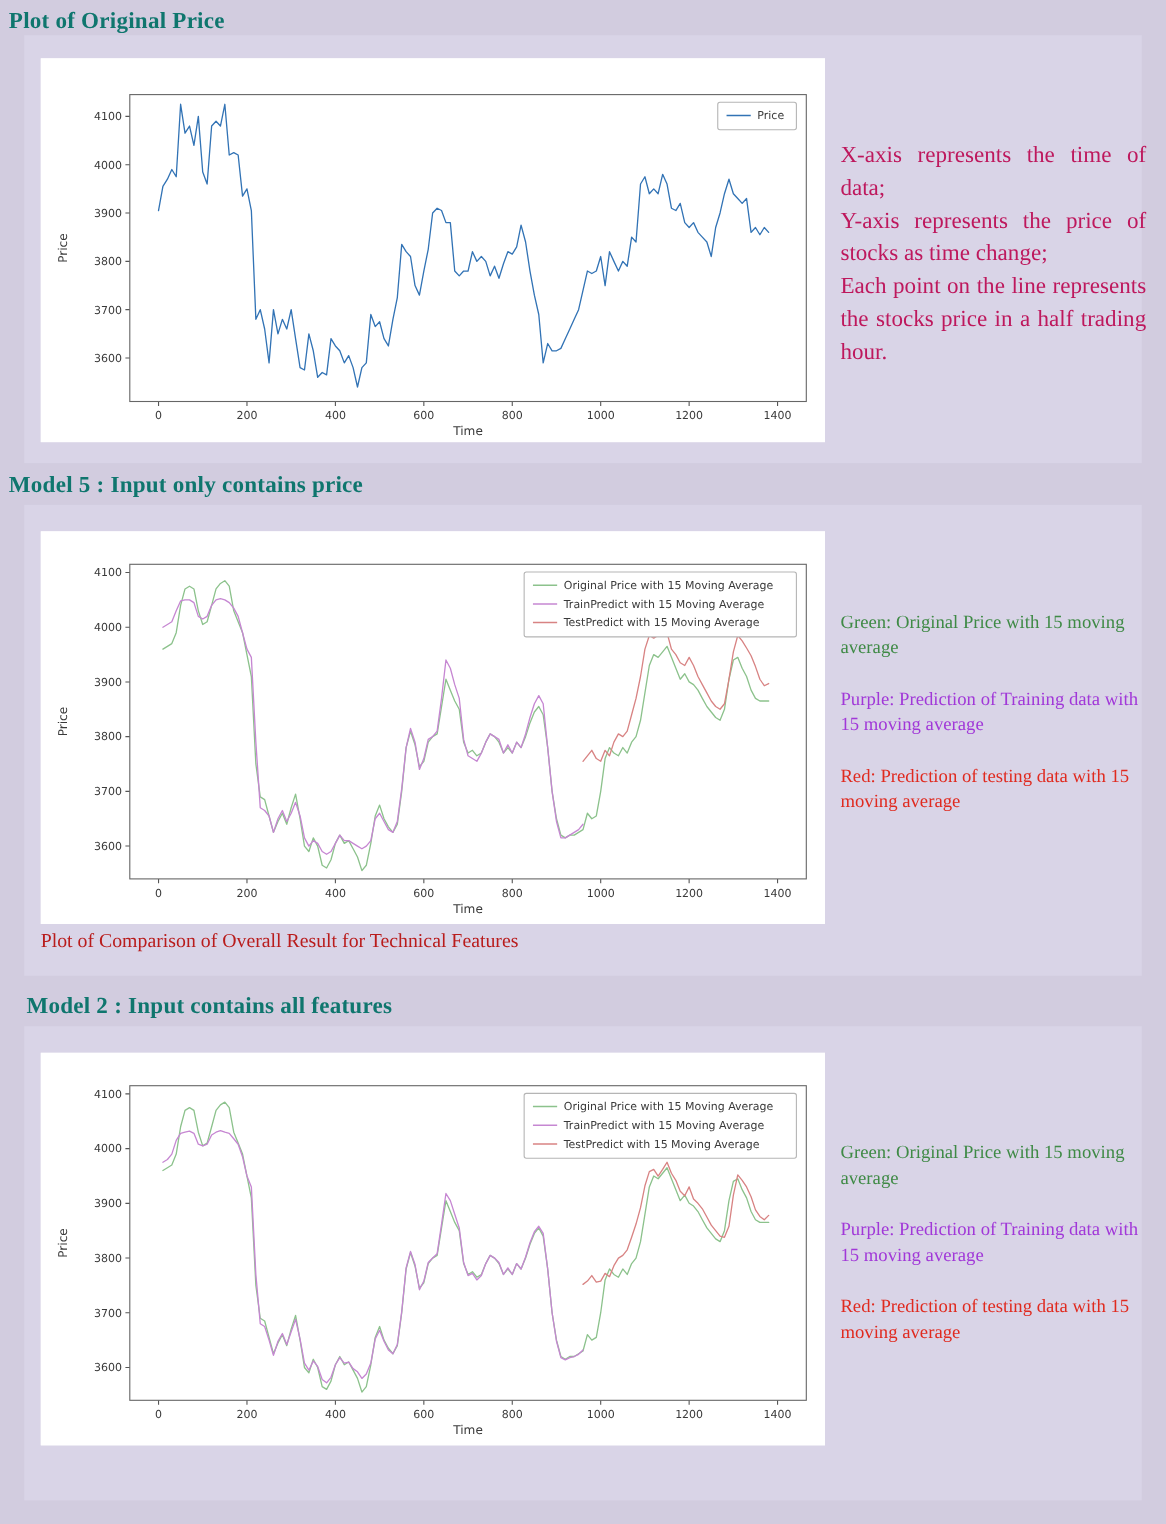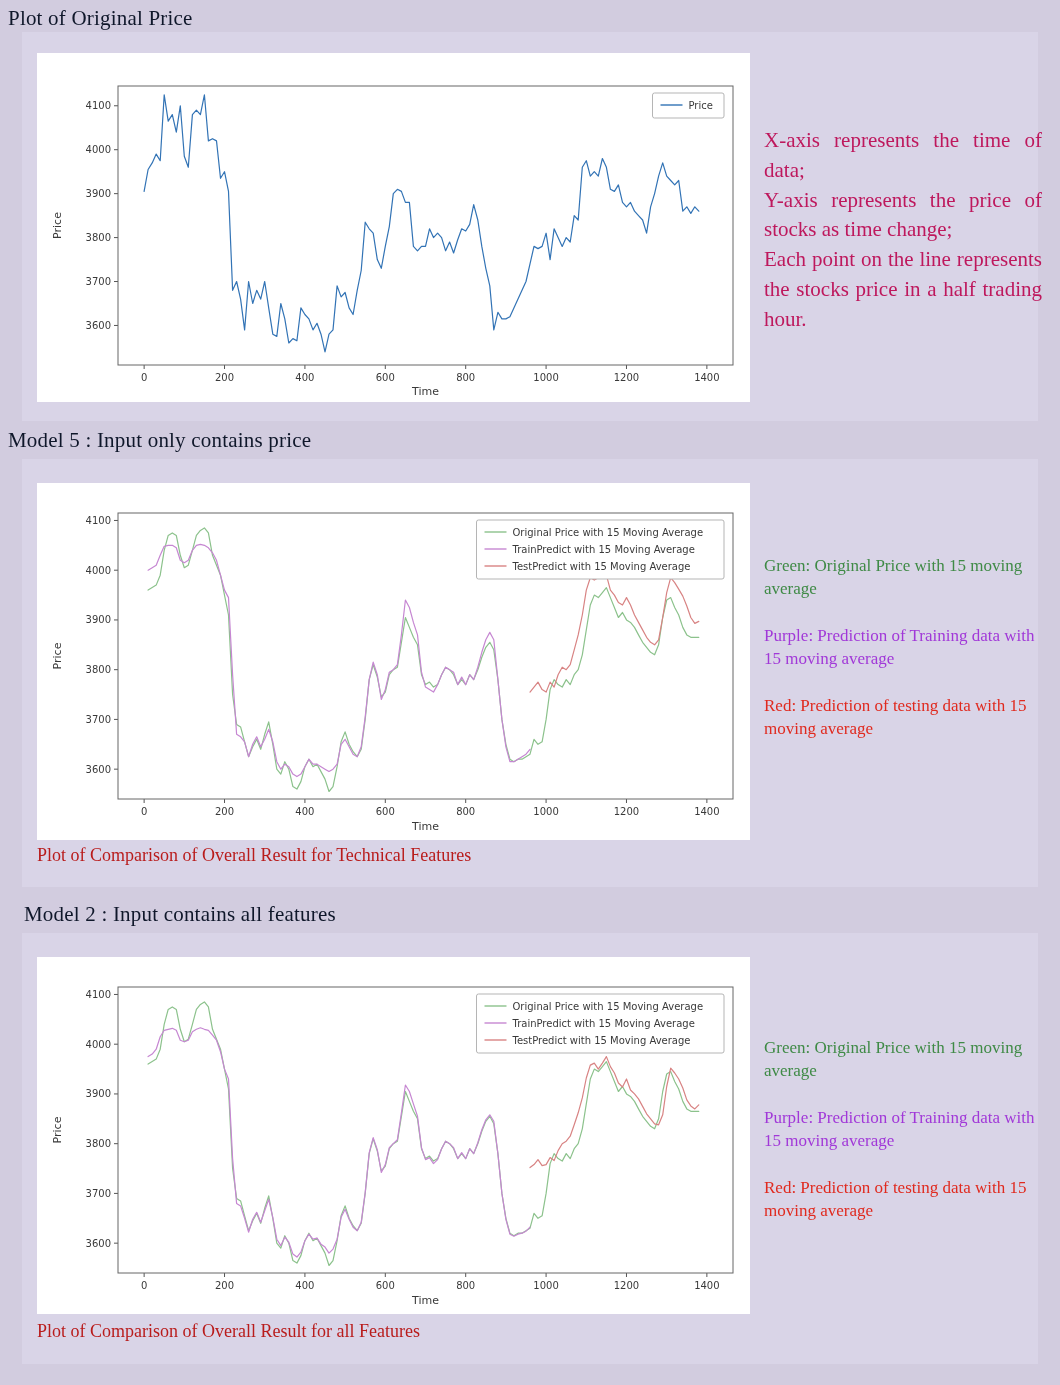--- a/index.html
+++ b/index.html
@@ -3,21 +3,21 @@
 <meta charset="utf-8">
 <style>
   html,body{margin:0;padding:0;}
   body{
     width:1060px;height:1385px;position:relative;
     background:var(--page-bg,#d2ccdf);
     font-family:"Liberation Serif",serif;
     color:#111;
   }
   .sec-heading{
-    position:absolute;margin:0;font-size:21px;font-weight:400;color:#0f172a;
+    position:absolute;margin:0;font-size:21px;font-weight:700;color:#0f766e;
     letter-spacing:.2px;
   }
   .panel{position:absolute;background:var(--panel-bg,#d9d4e7);}
   .figure{position:absolute;background:#ffffff;}
   .note-justified{
     position:absolute;font-size:21px;line-height:1.42;text-align:justify;
     color:var(--blue-note,#4a74b0);
   }
   .color-notes{position:absolute;}
   .color-note{font-size:17px;line-height:1.33;margin:0 0 25px 0;width:274px;}
@@ -192,14 +192,13 @@
         <line x1="447.5" y1="66" x2="469.5" y2="66" stroke="#c687d2" stroke-width="1.4"></line>
         <text x="475.5" y="69.5" font-size="10">TrainPredict with 15 Moving Average</text>
         <line x1="447.5" y1="83" x2="469.5" y2="83" stroke="#d88383" stroke-width="1.4"></line>
         <text x="475.5" y="86.5" font-size="10">TestPredict with 15 Moving Average</text>
       </svg></div>
   <div class="color-notes" id="notes3">
       <div class="color-note" style="color: rgb(63, 138, 70);">Green: Original Price with 15 moving average</div>
       <div class="color-note" style="color: rgb(161, 56, 216);">Purple: Prediction of Training data with 15 moving average</div>
       <div class="color-note" style="color: rgb(224, 42, 31);">Red: Prediction of testing data with 15 moving average</div>
     </div>
-  <div class="caption" id="cap3">Plot of Comparison of Overall Result for all Features</div>
 </section>
 
 </body></html>

